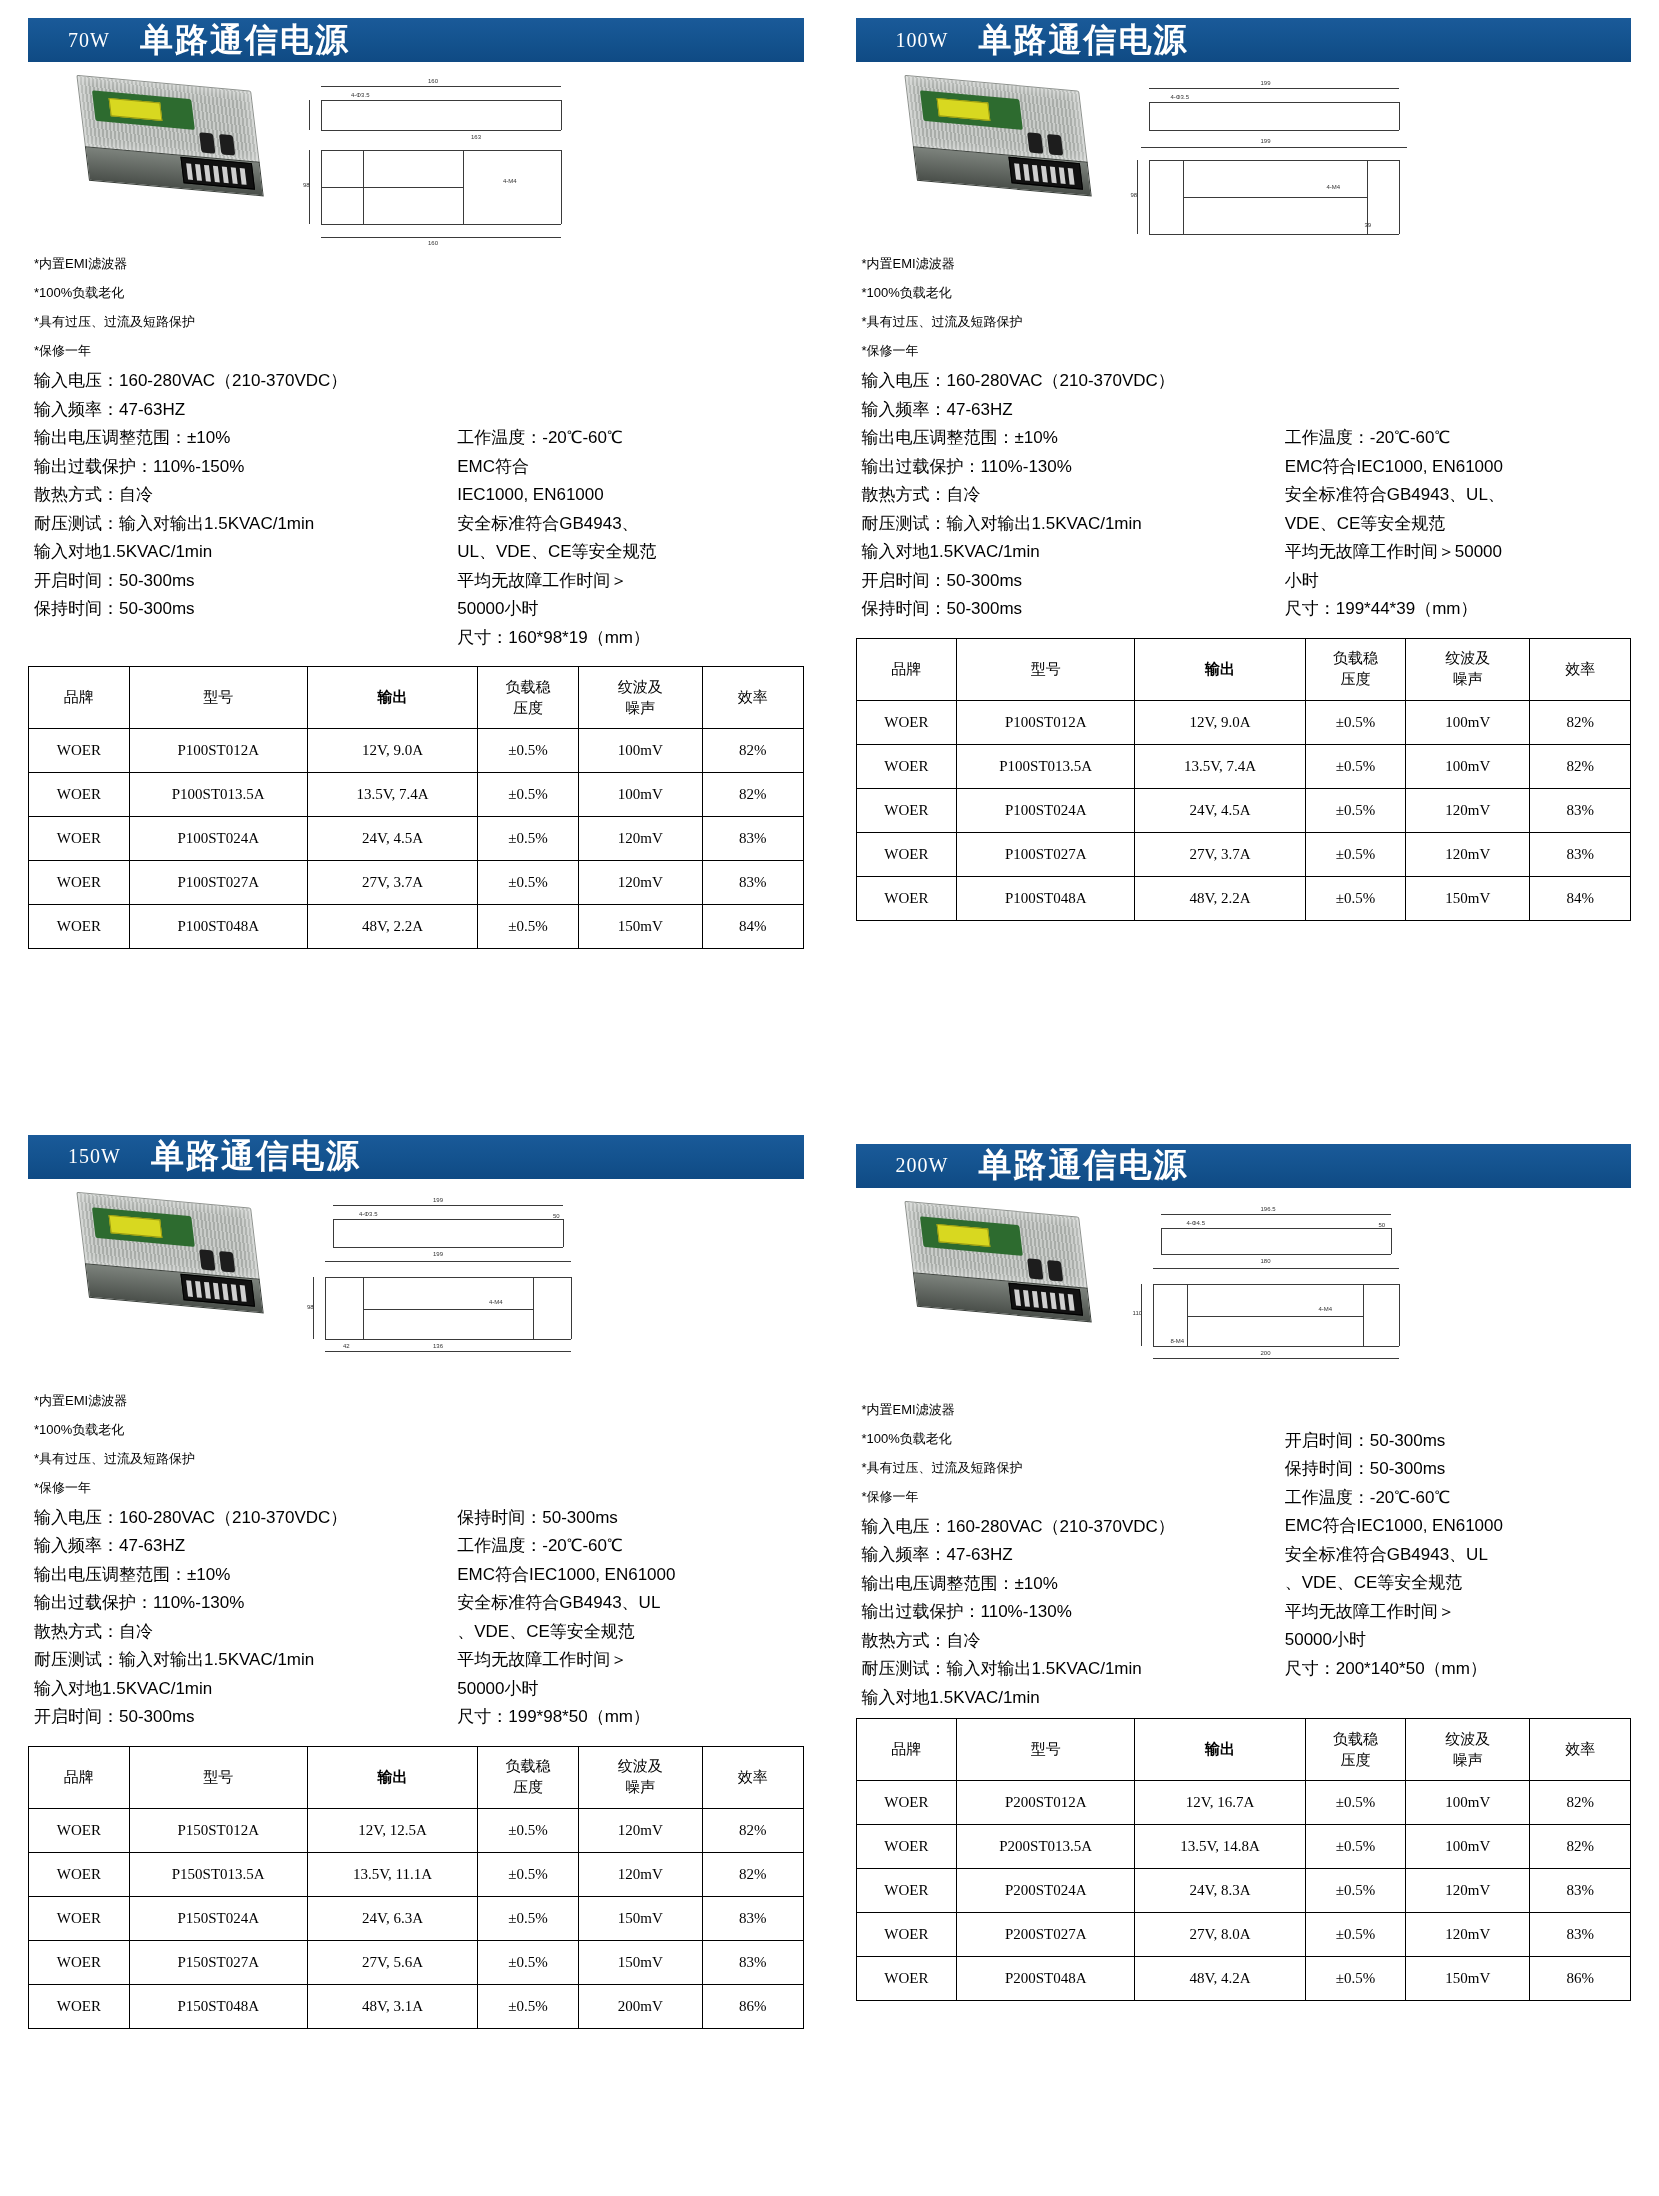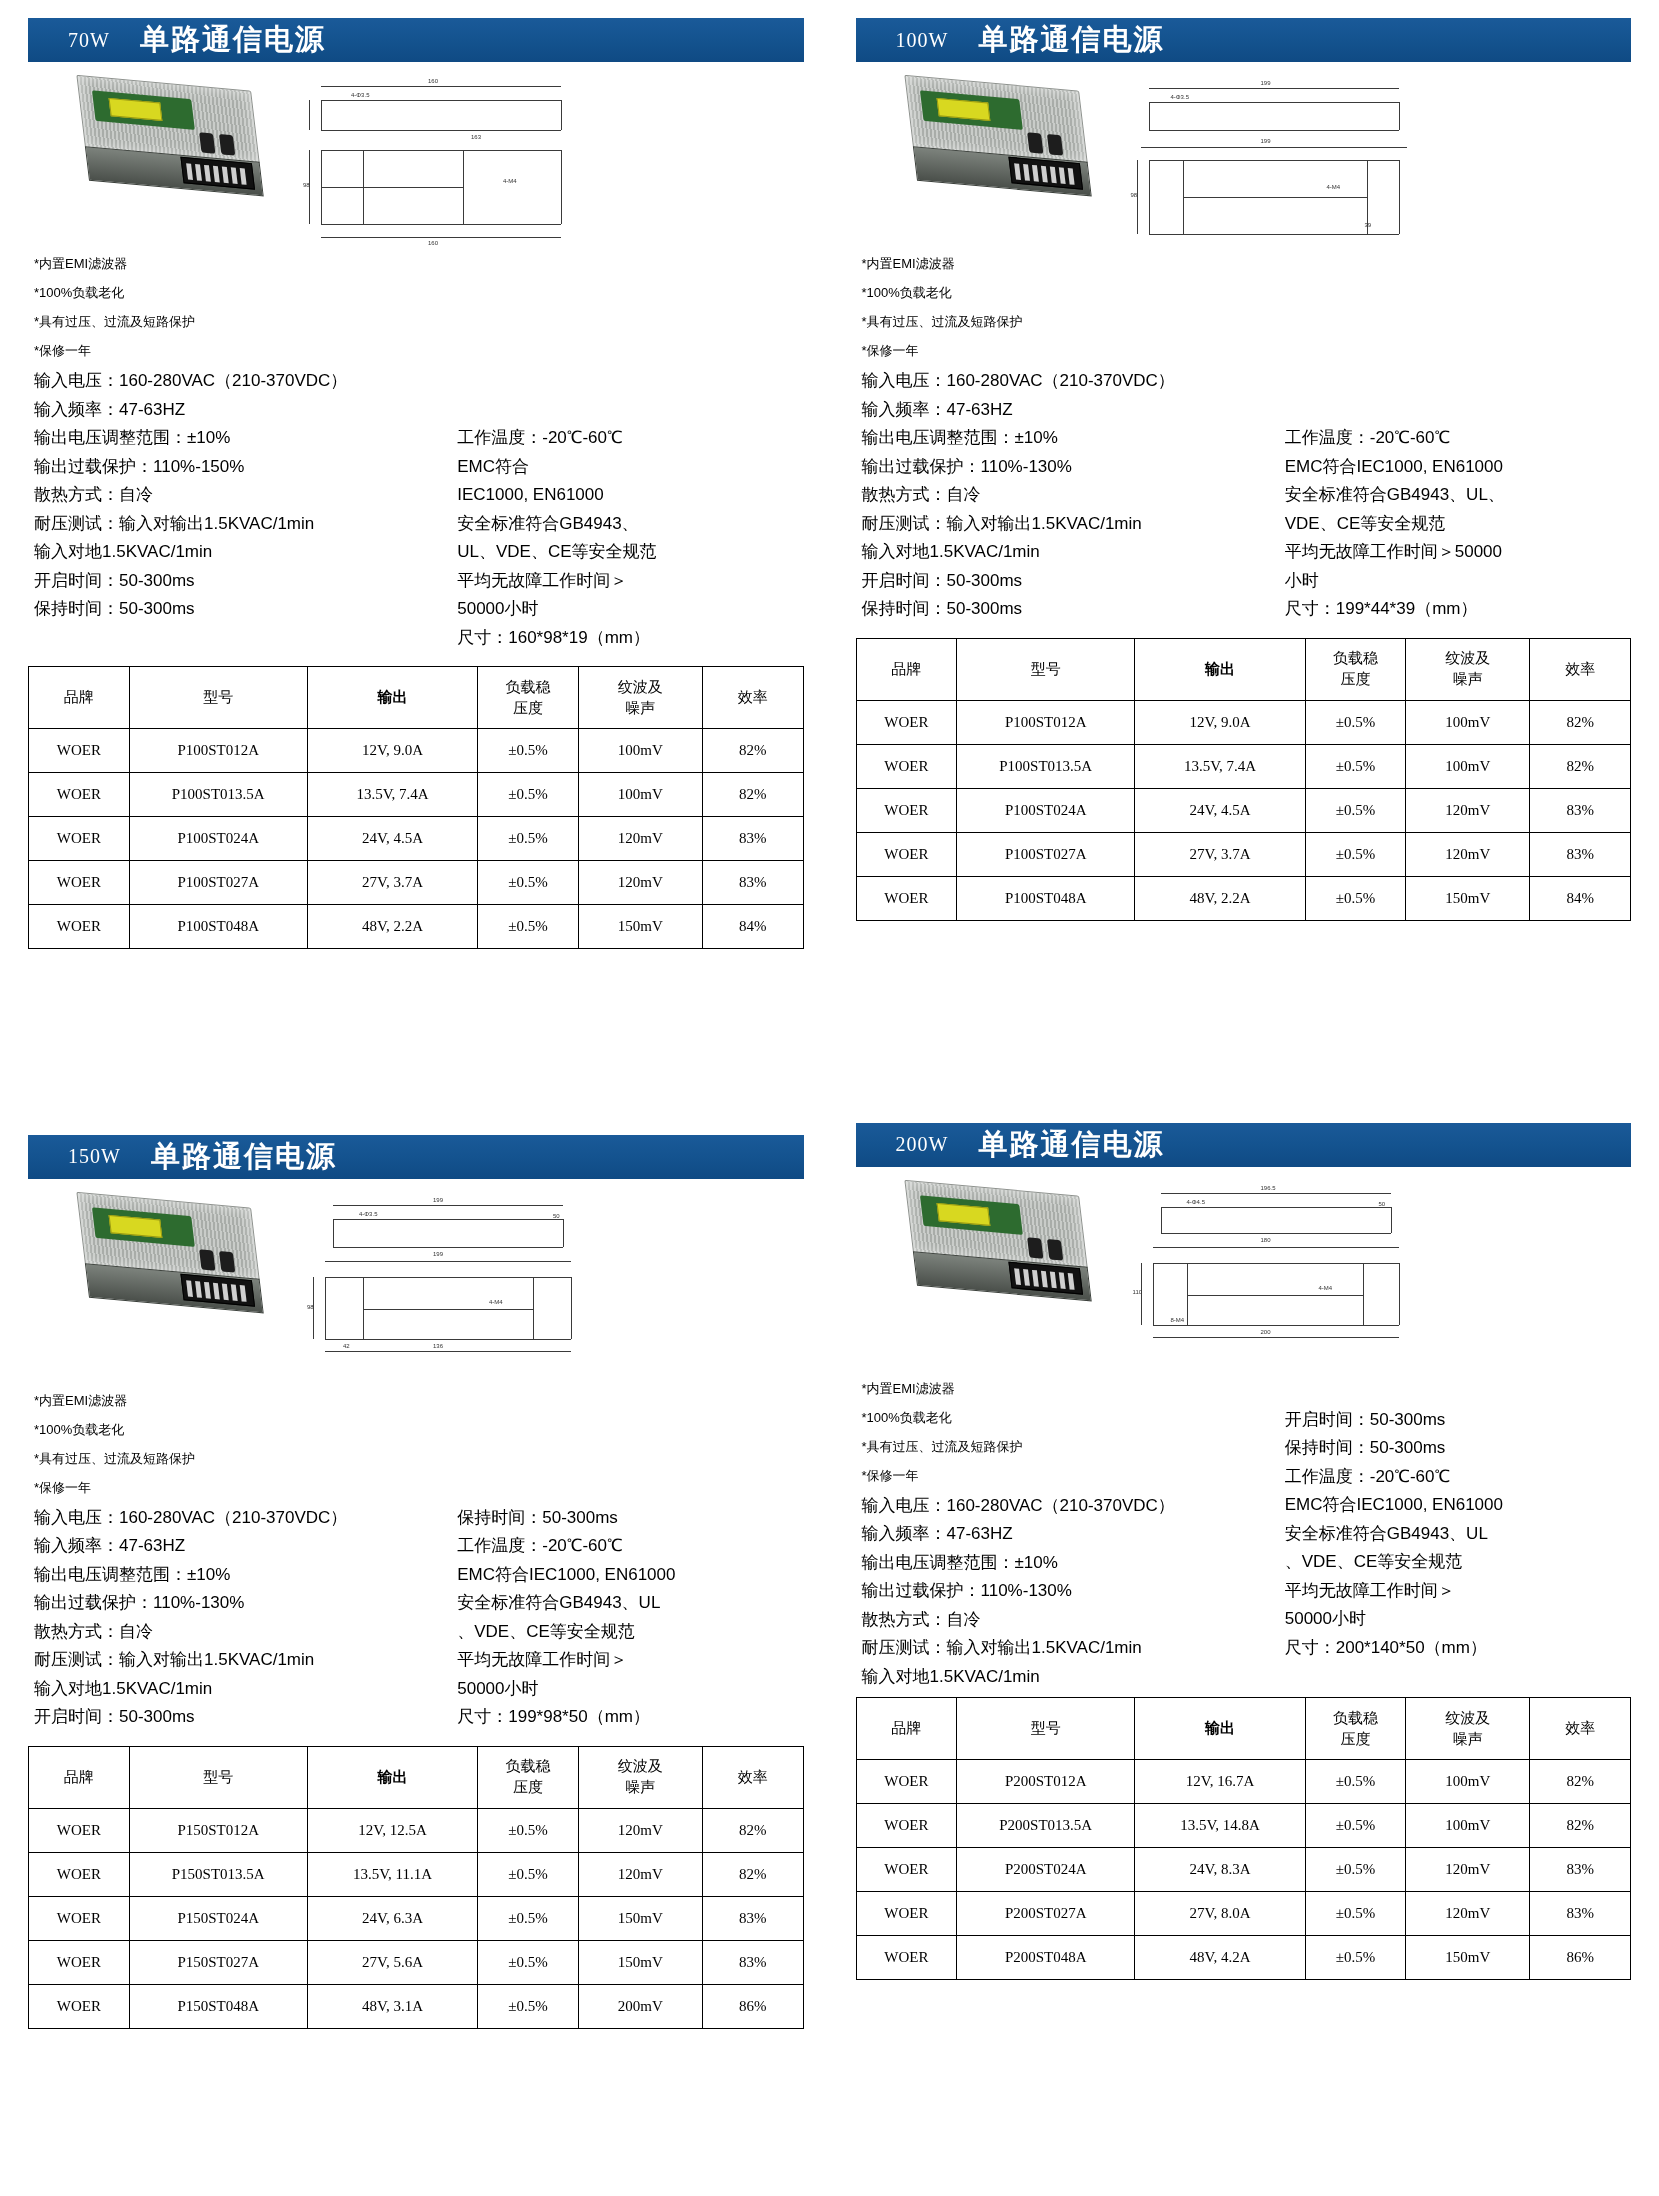--- a/index.html
+++ b/index.html
@@ -43,21 +43,21 @@
   }
   .title-bar .watt {
     color: #ffffff;
     font-size: 20px;
     font-weight: normal;
     letter-spacing: 1px;
     font-family: "Liberation Serif", serif;
   }
   .title-bar .tname {
     color: #ffffff;
-    font-size: 29px;
+    font-size: 33px;
     font-weight: bold;
     margin-left: 30px;
     letter-spacing: 2px;
   }
 
   
   .img-row {
     display: flex;
     align-items: flex-start;
     height: 165px;
@@ -629,21 +629,21 @@
           <td>P150ST048A</td>
           <td>48V, 3.1A</td>
           <td>±0.5%</td>
           <td>200mV</td>
           <td>86%</td>
         </tr>
       </tbody>
     </table>
   </div>
 
-  <div class="panel right" style="margin-top:16px;">
+  <div class="panel right" style="margin-top:37px;">
     <div class="title-bar">
       <span class="watt">200W</span>
       <span class="tname">单路通信电源</span>
     </div>
 
     <div class="img-row" style="height:185px;">
       <div class="photo">
         <div class="psu">
           <div class="case"></div>
           <div class="pcb"></div>

